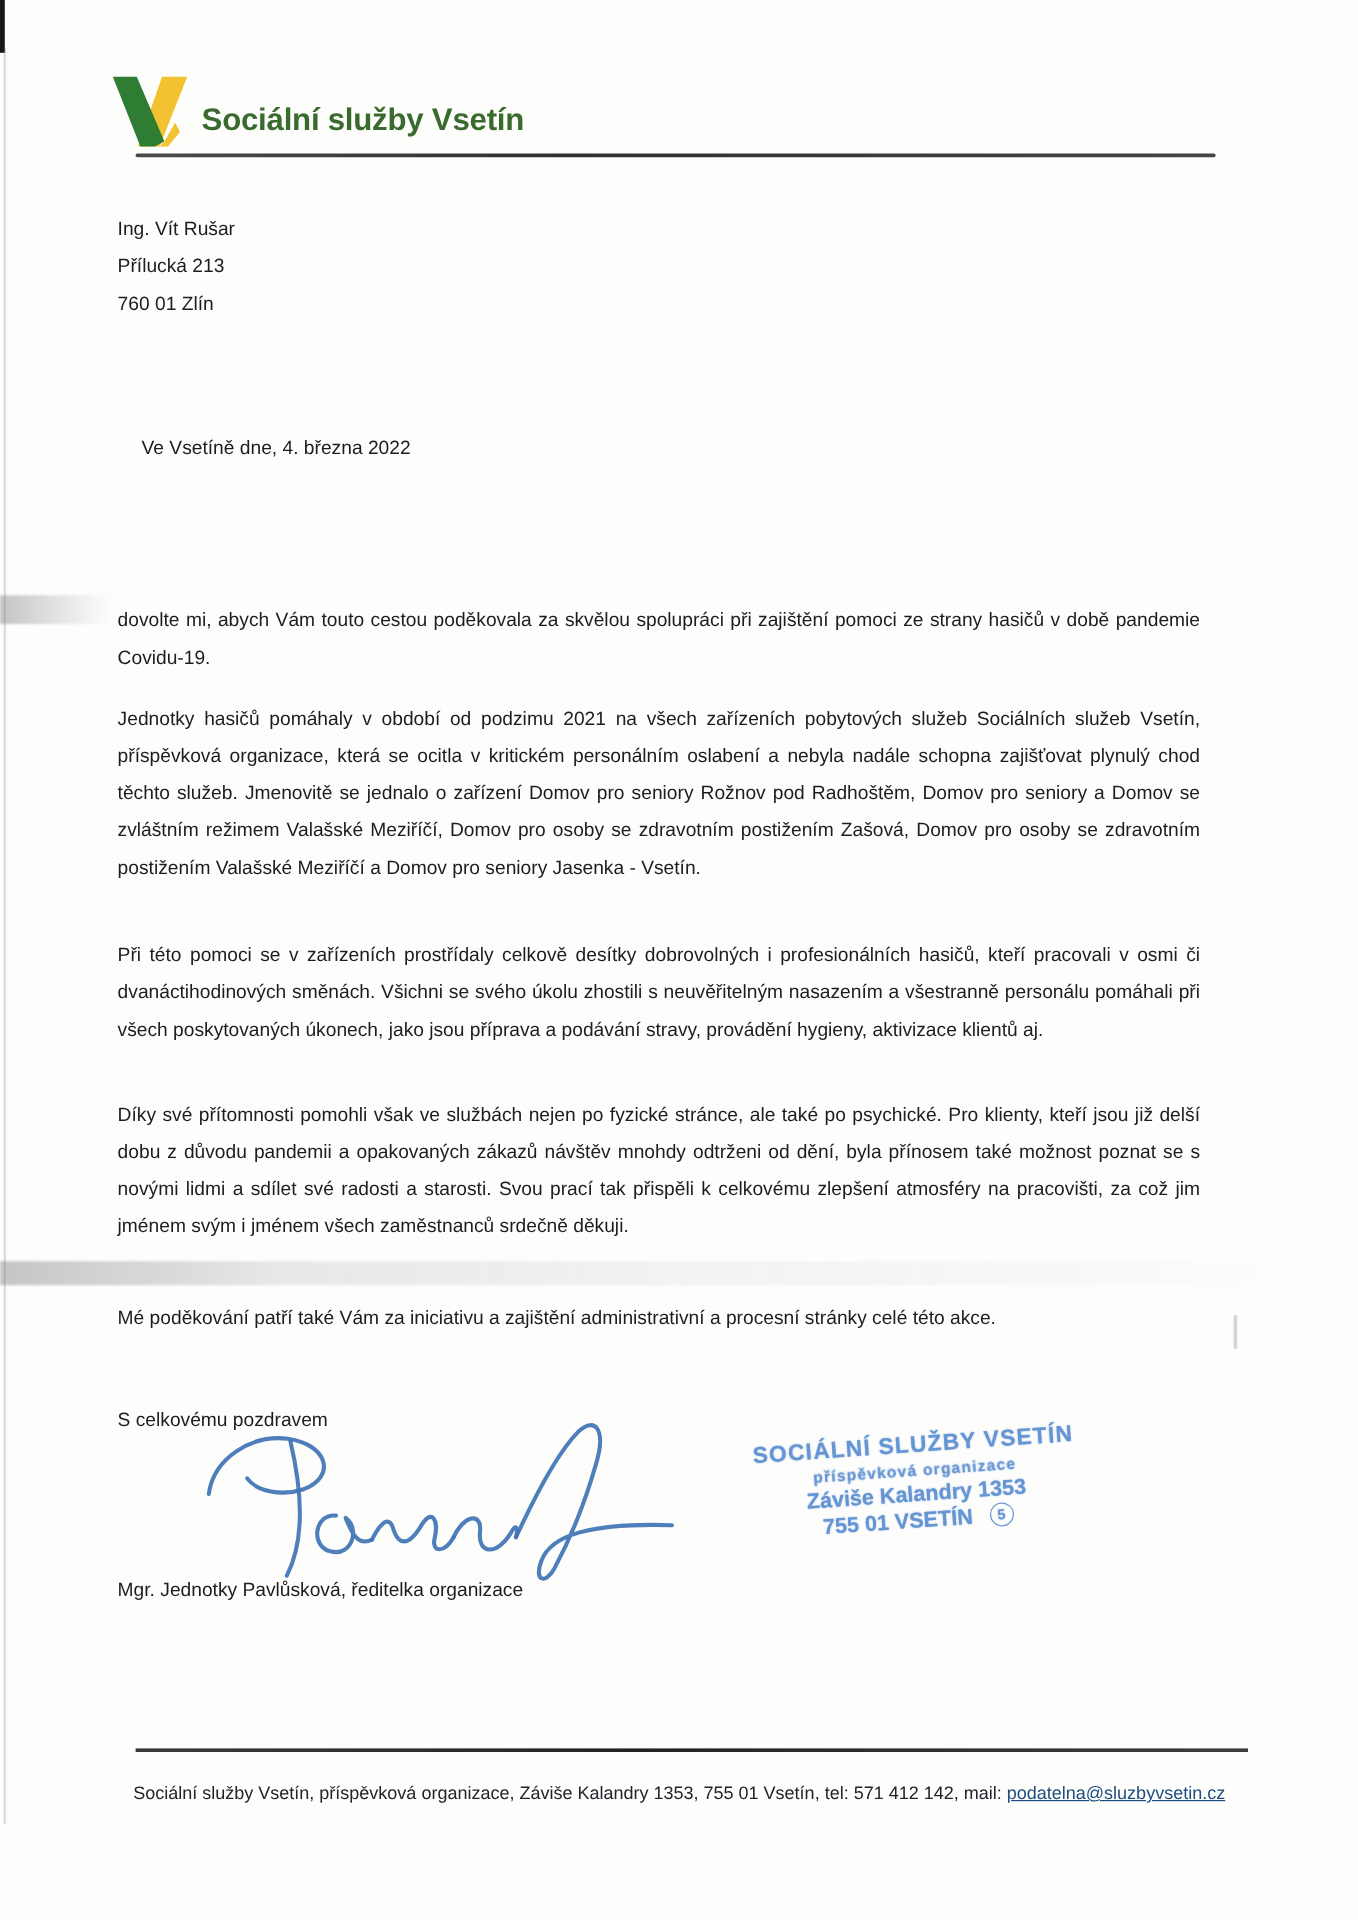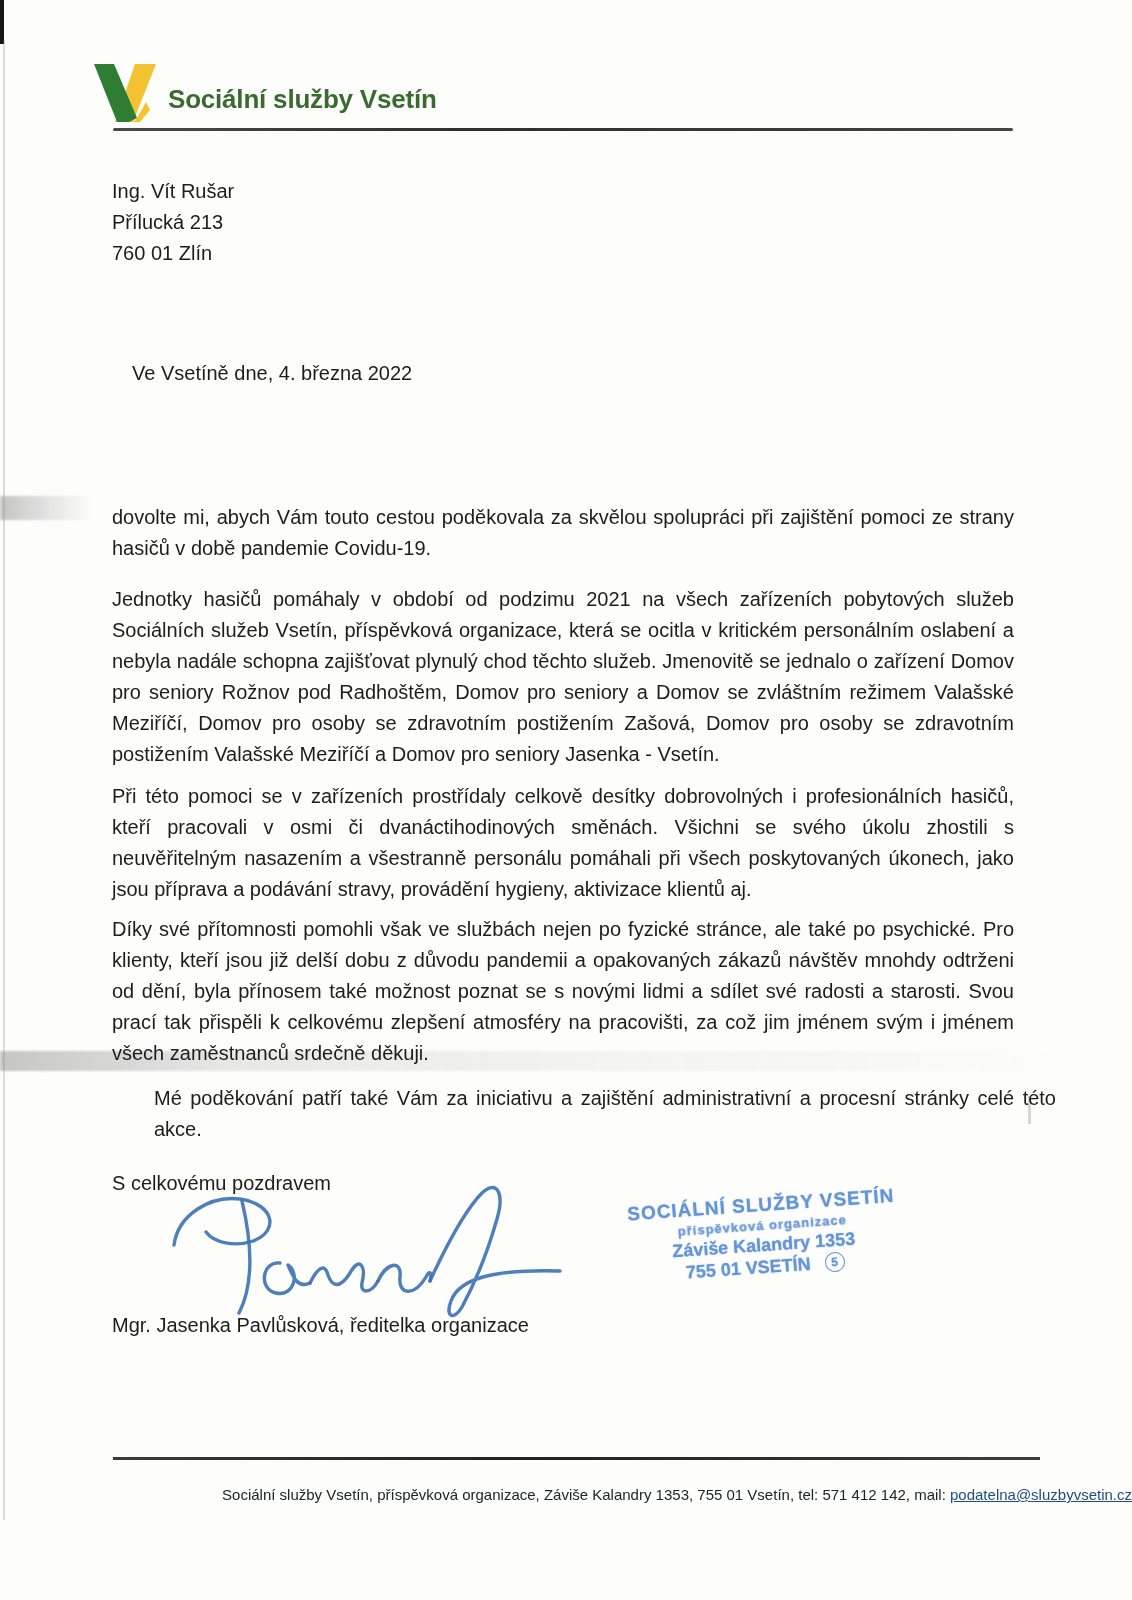--- a/index.html
+++ b/index.html
@@ -36,30 +36,30 @@
     font-size:15px;line-height:19.5px;color:#3a6b2e;font-weight:500;
   }
   .org-block .b{font-weight:800;}
   .header-rule{
     position:absolute;left:113px;top:128px;width:900px;height:3px;
     background:linear-gradient(to right,#4a4a4a,#2f2f2f 40%,#444);
     border-radius:2px;
   }
 
   
-  .txt{position:absolute;left:112px;width:902px;font-size:20px;line-height:31px;color:#1d1d1d;}
+  .txt{position:absolute;left:98px;width:902px;font-size:16px;line-height:31px;color:#1d1d1d;}
   .para{text-align:justify;}
   .recipient{top:176px;}
   .dateline{top:358px;margin-left:20px;}
   .salutation{top:442px;}
   .p1{top:502px;}
   .p2{top:584px;}
   .p3{top:781px;}
   .p4{top:914px;}
-  .p5{top:1083px;margin-left:42px;}
+  .p5{top:1083px;}
   .closing{top:1168px;}
   .signer{top:1310px;}
 
   
   .signature{position:absolute;left:160px;top:1183px;width:440px;height:140px;}
   .signature path{fill:none;stroke:#3f74b4;stroke-width:3.4;stroke-linecap:round;stroke-linejoin:round;opacity:.92;}
 
   
   .stamp{
     position:absolute;left:598px;top:1194px;width:330px;
@@ -78,21 +78,21 @@
     font-size:12px;font-weight:700;margin-left:14px;vertical-align:2px;
   }
 
   
   .footer-rule{
     position:absolute;left:113px;top:1457px;width:927px;height:2.5px;
     background:linear-gradient(to right,#3a3a3a,#222 45%,#3d3d3d);
   }
   .footer-text{
     position:absolute;left:0;top:1486px;width:1132px;
-    text-align:right;font-size:15px;color:#20242b;font-weight:500;
+    text-align:center;font-size:15px;color:#20242b;font-weight:500;
   }
   .footer-text a{color:#1d4e7e;text-decoration:underline;cursor:pointer;}
 </style>
 </head>
 <body>
 
 <div class="page">
 
   <div class="artifact artifact-topleft"></div>
   <div class="artifact artifact-leftline"></div>
@@ -136,18 +136,18 @@
     <path d="M270,98 C282,72 304,28 322,10 C336,-3 345,8 337,36 C329,64 316,98 302,124 C294,138 285,134 291,118 C299,96 332,86 400,88"></path>
   </svg>
 
   <div class="stamp">
     <div class="s1">SOCIÁLNÍ SLUŽBY VSETÍN</div>
     <div class="s2">příspěvková organizace</div>
     <div class="s3">Záviše Kalandry 1353</div>
     <div class="s4"><span>755 01 VSETÍN</span><span class="badge">5</span></div>
   </div>
 
-  <div class="txt signer">Mgr. Jasenka Pavlůsková, ředitelka organizace</div>
+  <div class="txt signer">Mgr. Jednotky Pavlůsková, ředitelka organizace</div>
 
   <div class="footer-rule"></div>
   <div class="footer-text"><span>Sociální služby Vsetín, příspěvková organizace, Záviše Kalandry 1353, 755 01 Vsetín, tel: 571 412 142, mail: </span><a>podatelna@sluzbyvsetin.cz</a></div>
 
 </div>
 
 </body></html>

